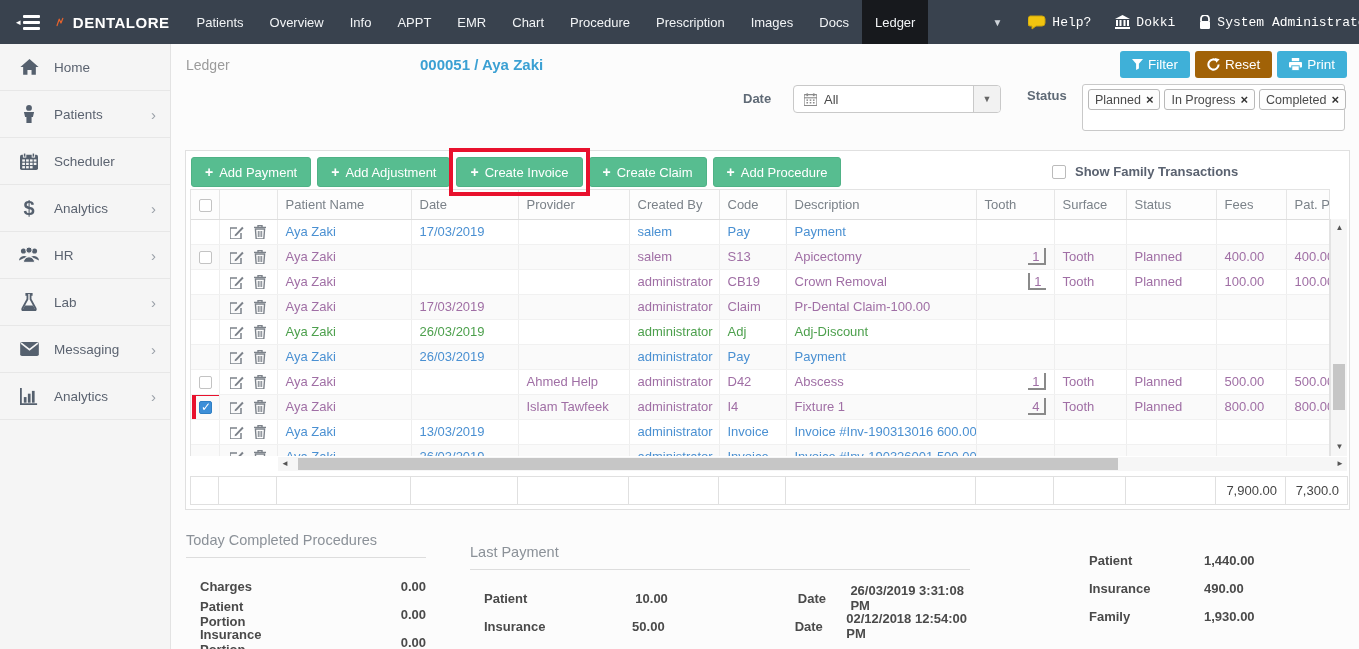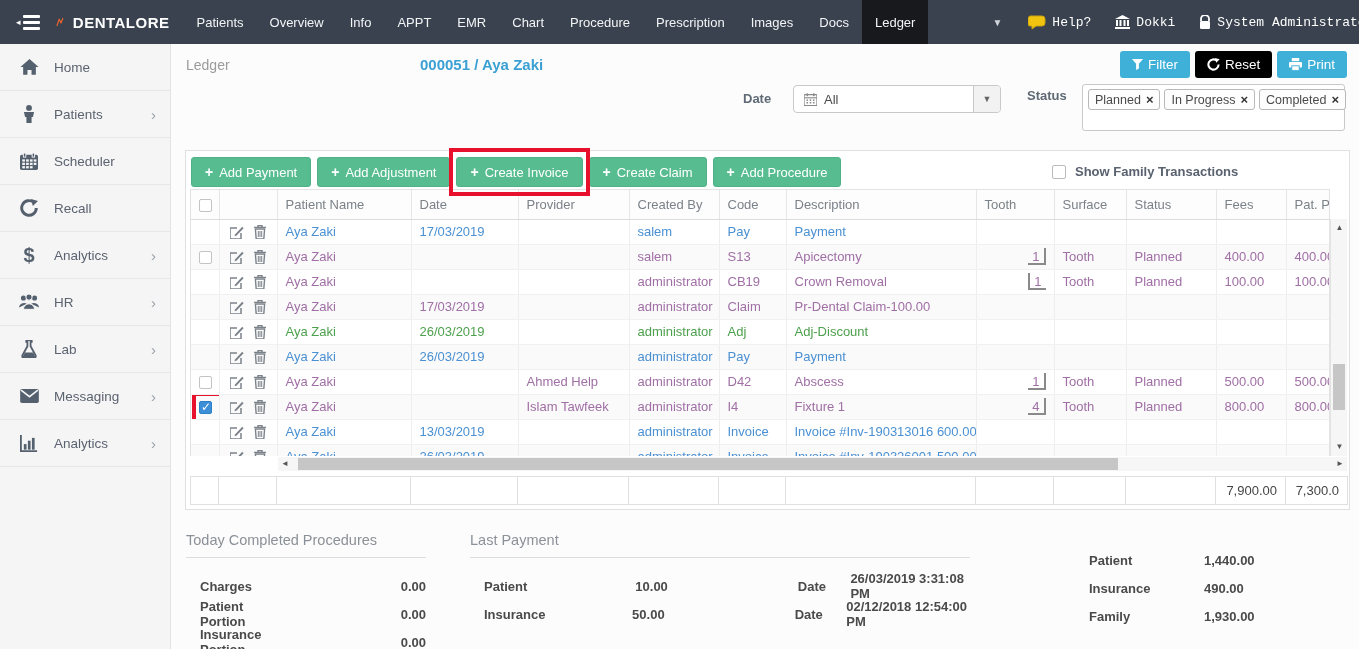--- a/index.html
+++ b/index.html
@@ -31,21 +31,21 @@
   .side-item .s-lbl { font-size:13.5px; }
   .side-item .chev { margin-left:auto; color:#9aa0a8; font-size:15px; }
 
   
   .main { position:absolute; left:171px; top:44px; right:0; bottom:0; background:#fcfcfc; }
   .crumb { position:absolute; left:15px; top:13px; color:#9b9b9b; font-size:14px; }
   .patient-link { position:absolute; left:249px; top:12px; color:#3ba0d3; font-size:15px; font-weight:bold; cursor:pointer; }
   .head-btns { position:absolute; right:12px; top:7px; display:flex; gap:5px; }
   .hbtn { display:flex; align-items:center; gap:5px; border:none; border-radius:3px; color:#fff; font-size:13.5px; padding:6px 12px; cursor:pointer; font-family:inherit; }
   .hbtn.blue { background:#3fb0d8; }
-  .hbtn.green { background:#000000; }
+  .hbtn.green { background:#a16207; }
 
   .flt-label { position:absolute; color:#5f6a76; font-weight:bold; font-size:13px; }
   .date-select { position:absolute; left:622px; top:41px; width:208px; height:28px; background:#fff; border:1px solid #c9c9c9; border-radius:4px; display:flex; align-items:center; cursor:pointer; }
   .date-select .cal { margin:0 7px 0 10px; color:#8a8a8a; }
   .date-select .dd { margin-left:auto; width:27px; align-self:stretch; background:#f2f2f2; border-left:1px solid #c9c9c9; border-radius:0 3px 3px 0; display:flex; align-items:center; justify-content:center; color:#666; font-size:9px; }
   .status-box { position:absolute; left:911px; top:40px; width:263px; height:47px; background:#fff; border:1px solid #c9c9c9; border-radius:3px; padding:4px 5px; display:flex; gap:4px; align-items:flex-start; }
   .tag { display:flex; align-items:center; gap:5px; border:1px solid #b9b9b9; border-radius:3px; background:#fdfdfd; padding:2px 6px; font-size:12.5px; color:#4a4a4a; white-space:nowrap; }
   .tag .x { font-weight:bold; color:#333; cursor:pointer; font-size:13px; }
 
   
@@ -97,21 +97,21 @@
 
   
   .summary { position:absolute; left:0; top:472px; right:0; height:177px; }
   .sum-col { position:absolute; top:16px; }
   .sum-title { color:#8b9198; font-size:14.5px; padding-bottom:9px; border-bottom:1px solid #ddd; }
   .sum-rows { margin-top:14px; }
   .sum-row { display:flex; align-items:center; height:28px; padding-left:14px; font-weight:bold; color:#4a4a4a; font-size:13px; }
   .col-today { left:15px; width:240px; }
   .col-today .s-val { width:176px; text-align:right; }
   .col-today .s-lab { width:0; flex:1; }
-  .col-last { left:299px; width:500px; }
+  .col-last { left:299px; width:500px;margin-top:12px; }
   .col-last .s-lab { width:170px; }
   .col-last .s-val { width:40px; text-align:right; }
   .col-last .s-date-lab { margin-left:130px; width:60px; }
   .col-bal { left:904px; width:256px; }
   .col-bal .s-lab { width:115px; }
 
   svg { display:block; }
 </style>
 </head>
 <body>
@@ -205,29 +205,20 @@
             <rect x="5.4" y="8.6" width="2.4" height="2"></rect>
             <rect x="8.8" y="8.6" width="2.4" height="2"></rect>
             <rect x="12.2" y="8.6" width="2.4" height="2"></rect>
             <rect x="2" y="11.6" width="2.4" height="2"></rect>
             <rect x="5.4" y="11.6" width="2.4" height="2"></rect>
             <rect x="8.8" y="11.6" width="2.4" height="2"></rect>
           </g>
         </svg>
       </span>
     <span class="s-lbl">Scheduler</span>
-  </div>
-  <div class="side-item">
-    <span class="s-ico">
-        <svg width="18" height="18" viewBox="0 0 16 16">
-          <path d="M14.5 8 a6.5 6.5 0 1 1 -2.2 -4.9" fill="none" stroke="#55606e" stroke-width="2.6"></path>
-          <path d="M9.8 0 L16 1.8 L11.4 6.2 Z" fill="#55606e"></path>
-        </svg>
-      </span>
-    <span class="s-lbl">Recall</span>
   </div>
   <div class="side-item">
     <span class="s-ico">
         <span style="font-size:20px;font-weight:bold;color:#55606e;line-height:1;">$</span>
       </span>
     <span class="s-lbl">Analytics</span>
     <span class="chev">›</span>
   </div>
   <div class="side-item">
     <span class="s-ico">

